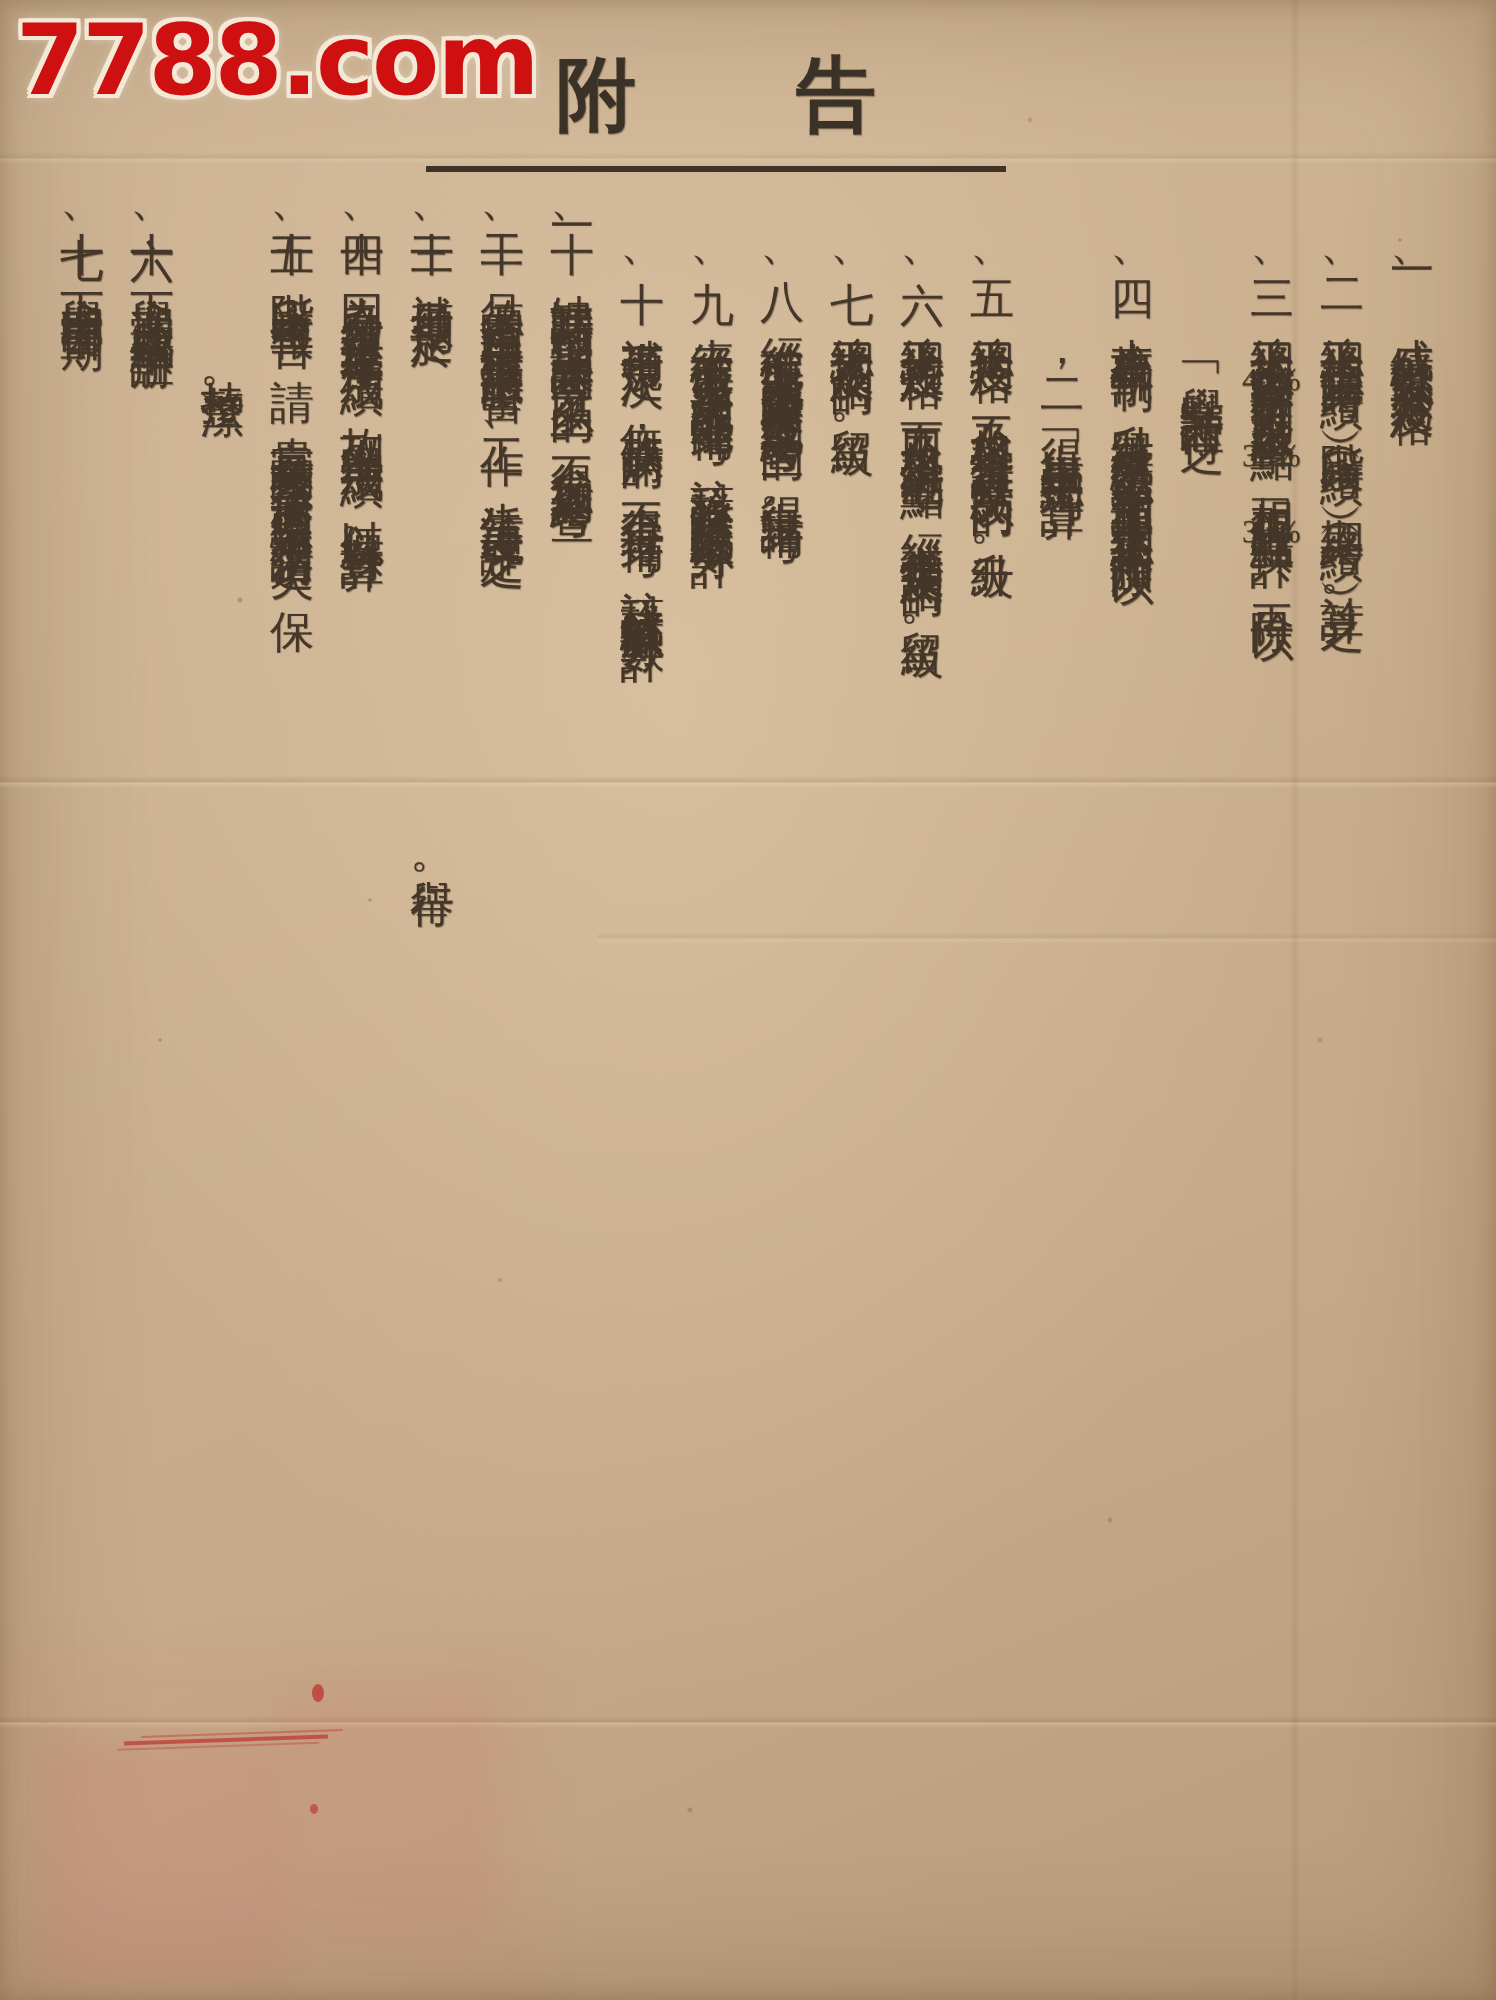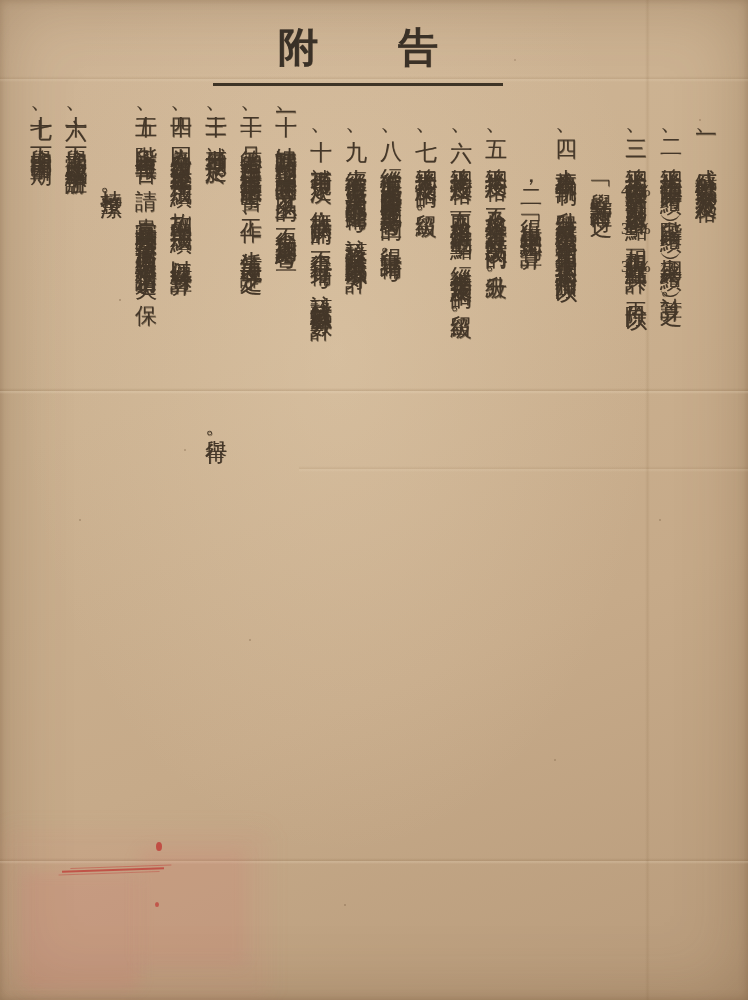--- a/index.html
+++ b/index.html
@@ -85,20 +85,21 @@
 <body>
 
 <div class="paper">
   <div class="speckles"></div>
   <div class="crease c1"></div>
   <div class="crease c2"></div>
   <div class="crease c3"></div>
   <div class="crease c4"></div>
   <div class="vcrease"></div>
 
+  <div class="watermark">7788.com</div>
 
   <div class="title-wrap"><span class="title">附　　告</span></div>
 
   <div class="doc-body">
     <div class="item short"><span>一、</span><span>成績分數以滿六十分為及格。</span></div>
     <div class="item short"><span>二、</span><span>總平均係由平時考績（</span><span class="tcy">40%</span><span>）階段考績（</span><span class="tcy">30%</span><span>）期終考績（</span><span class="tcy">30%</span><span>）計算之。</span></div>
     <div class="item short"><span>三、</span><span>總平均係由各學科分數分別乘以本科學點，相加得出「點積共計」，再除以
 「學點共計」而得之。</span></div>
     <div class="item short"><span>四、</span><span>本校為單軌制，升留級成績是以第一學期和第二學期之總平均相加除以
 二，得出「學年總平均」計算。</span></div>

